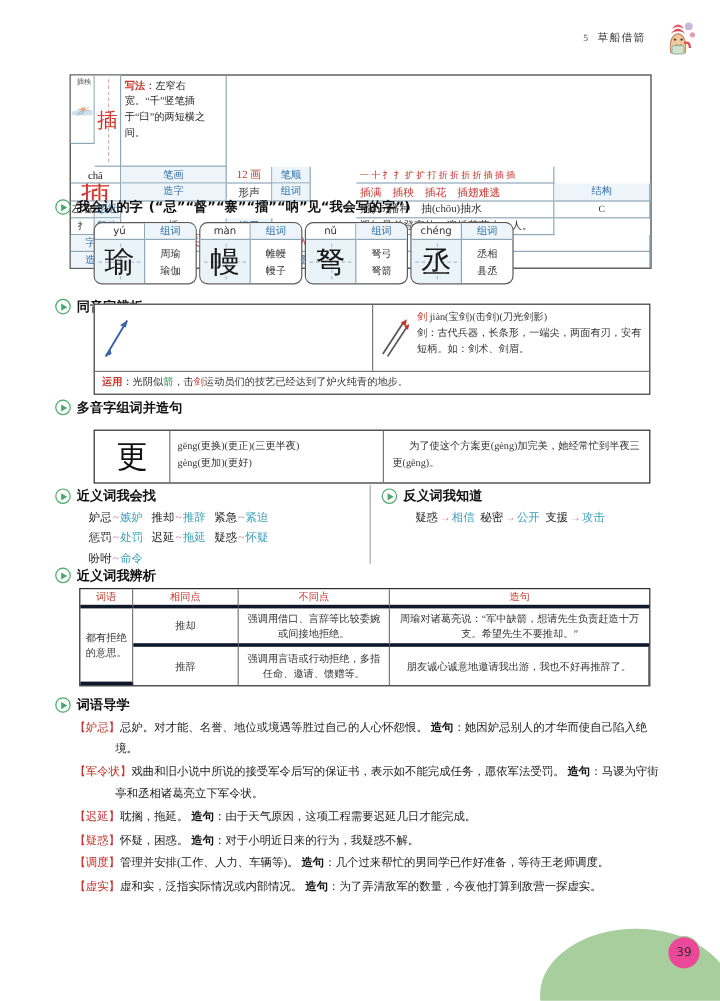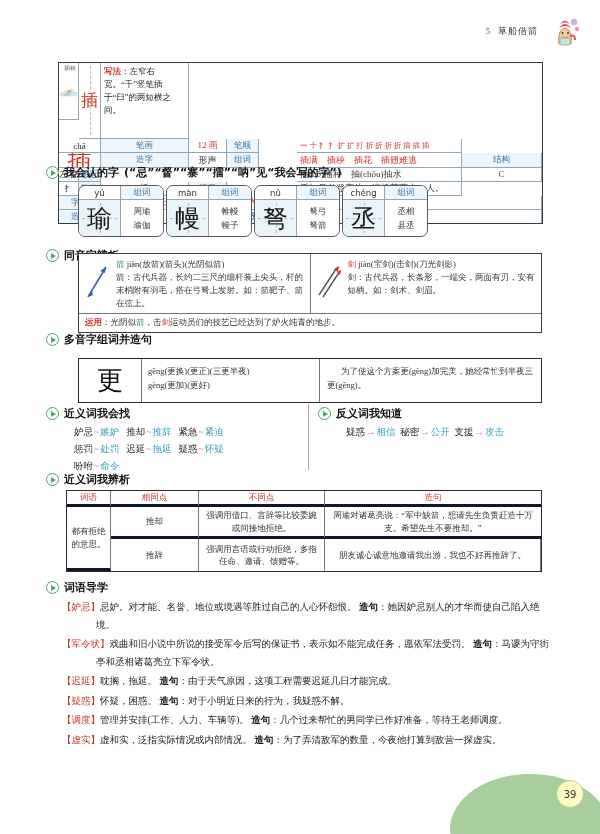--- a/index.html
+++ b/index.html
@@ -139,21 +139,21 @@
   .guide-head{position:absolute;left:46px;top:580px;}
   .guide{position:absolute;left:62px;top:598px;width:490px;font-size:9.5px;line-height:17.5px;color:#1a1a1a;}
   .g-item{margin-bottom:1px;text-indent:0;padding-left:34px;}
   .g-item .hd{margin-left:-34px;color:#c4342c;}
   .g-item b{font-family:"DejaVu Sans","Liberation Sans",sans-serif;font-weight:bold;color:#111;}
 
   
   .foot-arc{position:absolute;right:-10px;bottom:-50px;width:160px;height:110px;
     background:#a8ce9e;border-radius:50%;}
   .pgnum{position:absolute;right:16px;bottom:26px;width:26px;height:26px;border-radius:50%;
-    background:#fef9c3;border:1.4px solid #a8ce9e;display:flex;align-items:center;justify-content:center;
+    background:#ec4899;border:1.4px solid #a8ce9e;display:flex;align-items:center;justify-content:center;
     font-size:10px;color:#333;font-family:"DejaVu Sans","Liberation Sans",sans-serif;}
 </style>
 </head>
 <body>
 
 <div class="page">
 
   <div class="hdr">
     <span class="hdr-num">5</span>
     <span class="hdr-title">草船借箭</span>
@@ -300,25 +300,20 @@
   <div class="homo">
     <div class="homo-top">
       <div class="homo-cell">
         <span class="homo-ico">
           <svg viewBox="0 0 28 40" width="28" height="40">
             <line x1="4" y1="36" x2="22" y2="6" stroke="#3b5fa8" stroke-width="1.6"></line>
             <path d="M22 6 l-1 6 l-5 -2z" fill="#3b5fa8"></path>
             <path d="M4 36 l5 -2 l-1 -4z" fill="#3b5fa8"></path>
           </svg>
         </span>
-        <span class="homo-txt">
-          <span class="k">箭</span>
-          <span>jiàn(放箭)(箭头)(光阴似箭)</span><br>
-          <span>箭：古代兵器，长约二三尺的细杆装上尖头，杆的末梢附有羽毛，搭在弓弩上发射。如：箭靶子、箭在弦上。</span>
-        </span>
       </div>
       <div class="homo-cell">
         <span class="homo-ico">
           <svg viewBox="0 0 28 40" width="28" height="40">
             <line x1="3" y1="34" x2="20" y2="8" stroke="#555" stroke-width="1.4"></line>
             <line x1="7" y1="36" x2="24" y2="10" stroke="#555" stroke-width="1.4"></line>
             <path d="M18 8 l5 -3 l-1 6z" fill="#c4342c"></path>
             <path d="M21 11 l4 -2 l-1 5z" fill="#c4342c"></path>
           </svg>
         </span>

